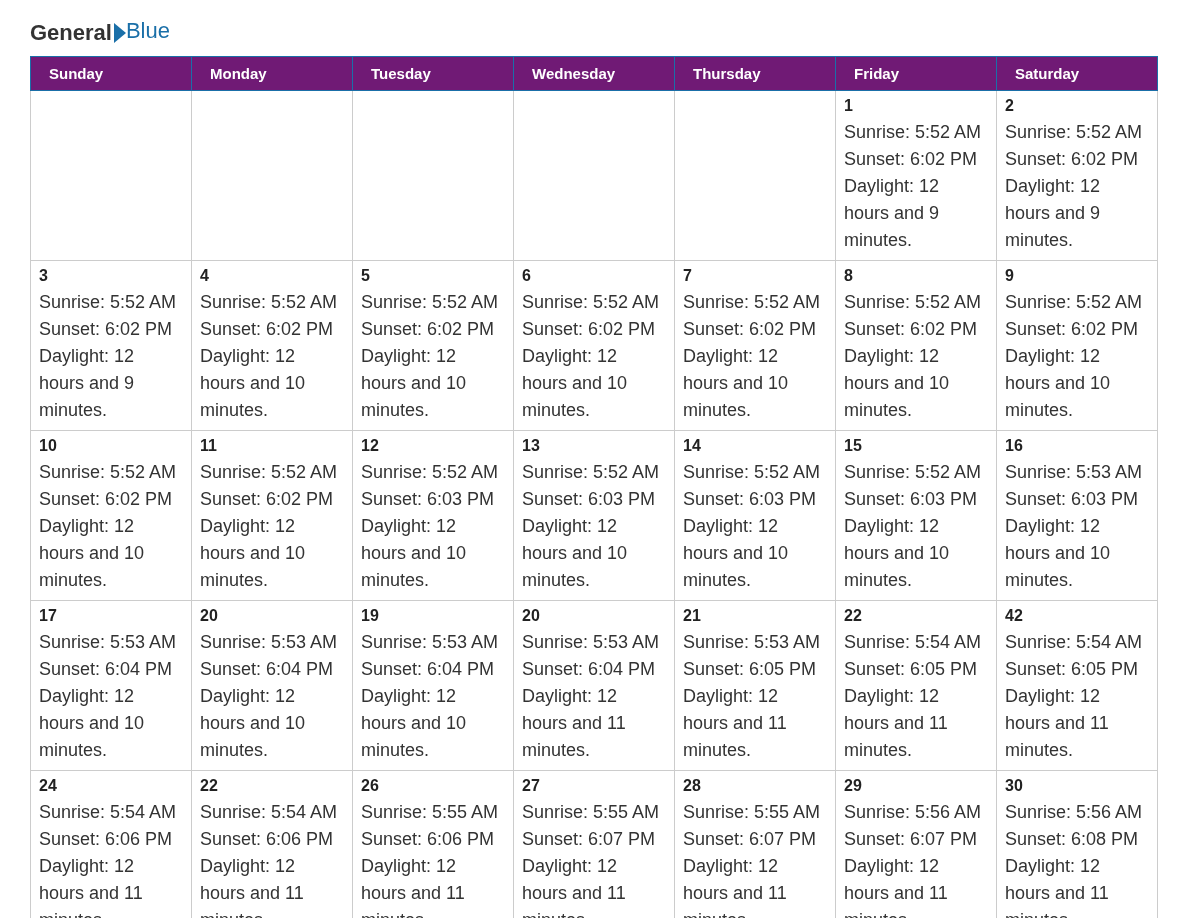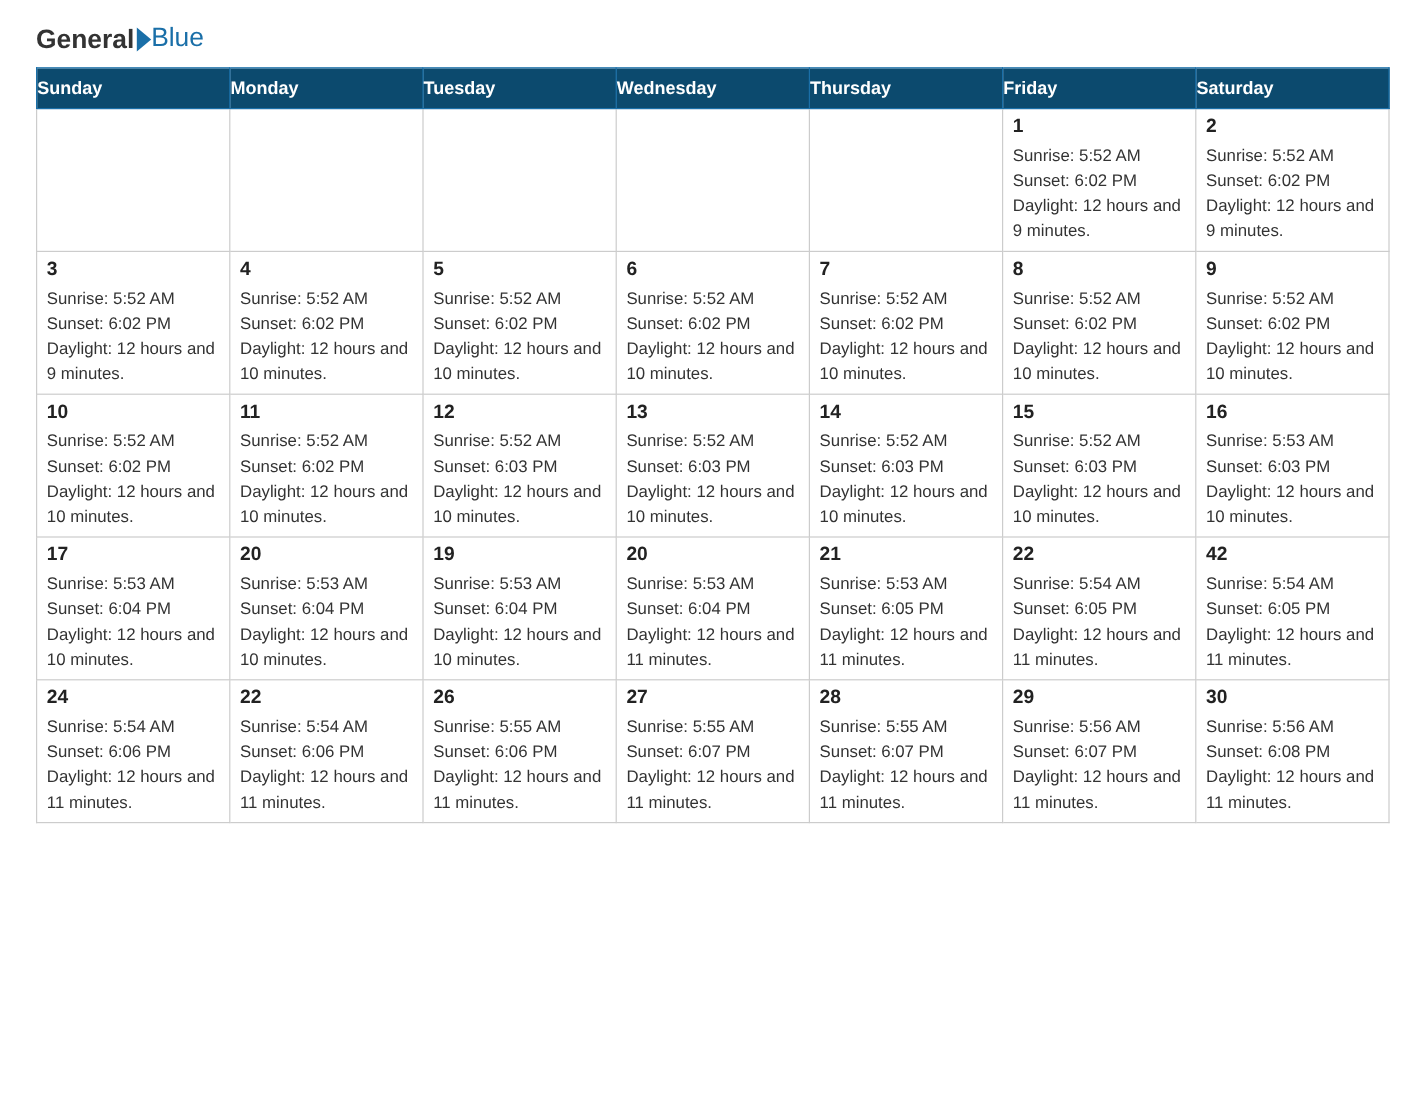--- a/index.html
+++ b/index.html
@@ -57,46 +57,46 @@
       font-size: 20px;
       color: #444;
       margin-top: 4px;
     }
     .calendar {
       width: 100%;
       border-collapse: collapse;
       margin-top: 10px;
     }
     .calendar thead th {
-      background-color: #0c4a6e;
+      background-color: #701a75;
       color: #fff;
       font-size: 15px;
       font-weight: bold;
-      padding: 8px 0;
+      padding: 8px 18px;
       text-align: left;
       border: 1px solid #1a6fa8;
     }
     .calendar tbody td {
       border: 1px solid #ccc;
       vertical-align: top;
       padding: 6px 8px;
       width: 14.28%;
       height: 110px;
       font-size: 13px;
       color: #333;
     }
     .day-number {
       font-size: 16px;
       font-weight: bold;
       color: #222;
       display: block;
       margin-bottom: 4px;
     }
     .day-info {
-      font-size: 14px;
+      font-size: 18px;
       color: #333;
       line-height: 1.5;
     }
     .empty-cell {
       background: #fff;
     }
     tbody tr td {
       background: #fff;
     }
   </style>

